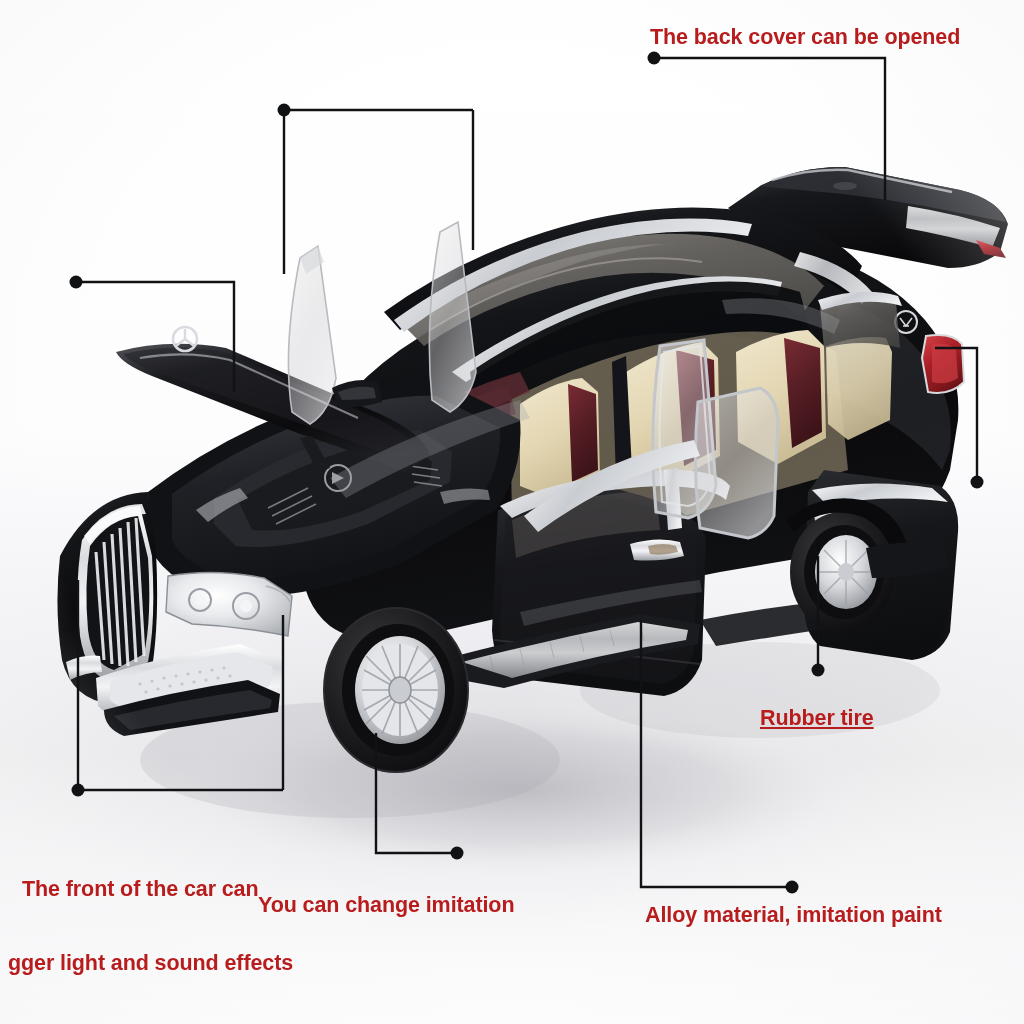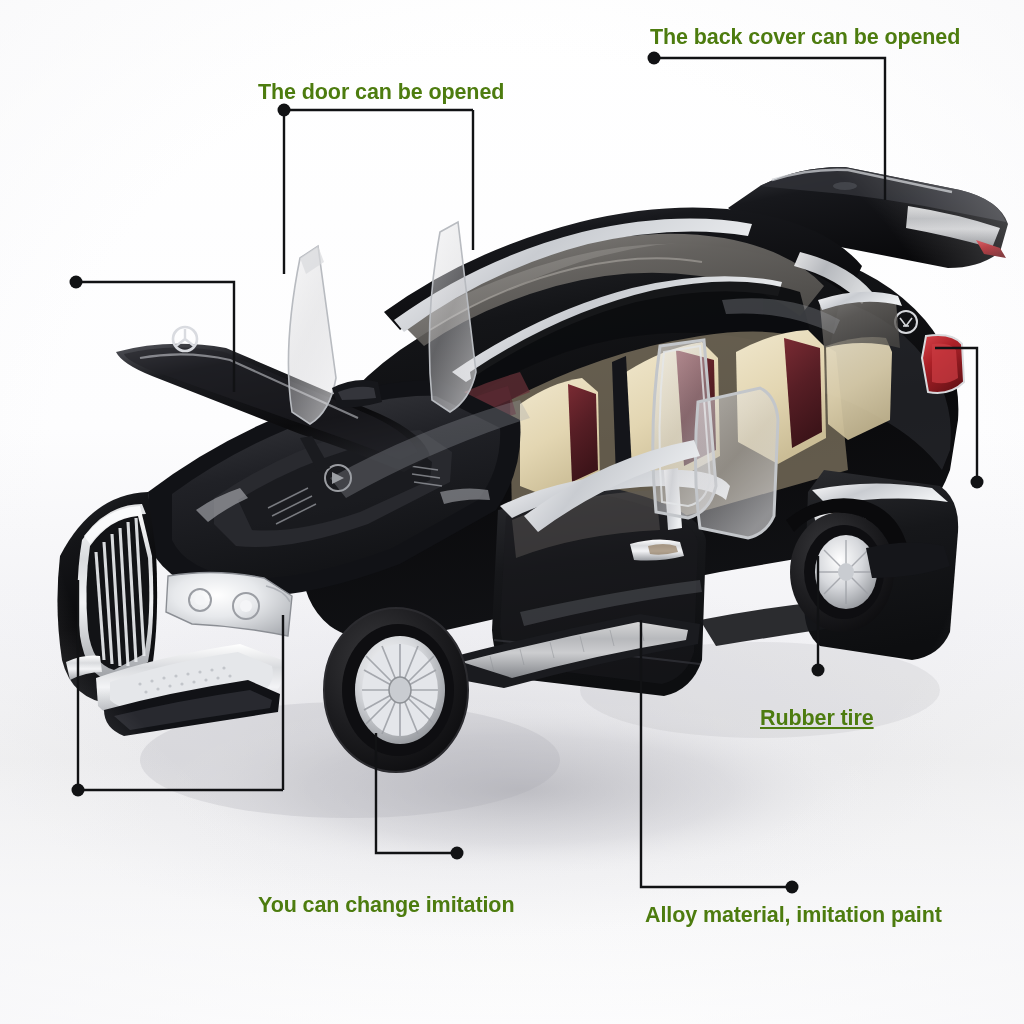--- a/index.html
+++ b/index.html
@@ -25,21 +25,21 @@
     position:absolute; inset:0;
     background:radial-gradient(ellipse 78% 70% at 50% 46%, rgba(255,255,255,0) 58%, rgba(246,246,248,.75) 100%);
   }
 
   
   .layer { position:absolute; left:0; top:0; width:1024px; height:1024px; }
 
   
   .callout {
     position:absolute;
-    color:#4d7c0f;
+    color:#b91c1c;
     font-weight:700;
     font-size:21.5px;
     line-height:1.14;
     letter-spacing:-0.1px;
     white-space:pre;
   }
   .c-back   { left:650px; top:25px; }
   .c-door   { left:258px; top:80px; }
   .c-hood   { left:10px;  top:251px; }
   .c-tail   { left:841px; top:550px; }
@@ -449,24 +449,27 @@
       <circle cx="977" cy="482" r="6.5"></circle>
       <circle cx="818" cy="670" r="6.5"></circle>
       <circle cx="78" cy="790" r="6.5"></circle>
       <circle cx="457" cy="853" r="6.5"></circle>
       <circle cx="792" cy="887" r="6.5"></circle>
     </g>
   </svg>
 
   <div class="callout c-back">The back cover can be opened</div>
 
-  <div class="callout c-door">The door can be opened</div>
 
 
 
   <div class="callout c-rubber">Rubber tire</div>
 
+  <div class="callout c-front">
+    <div class="l1">The front of the car can</div>
+    <div class="l2">gger light and sound effects</div>
+  </div>
 
   <div class="callout c-dir">You can change imitation</div>
 
   <div class="callout c-alloy">Alloy material, imitation paint</div>
 
 </div>
 
 </body></html>

